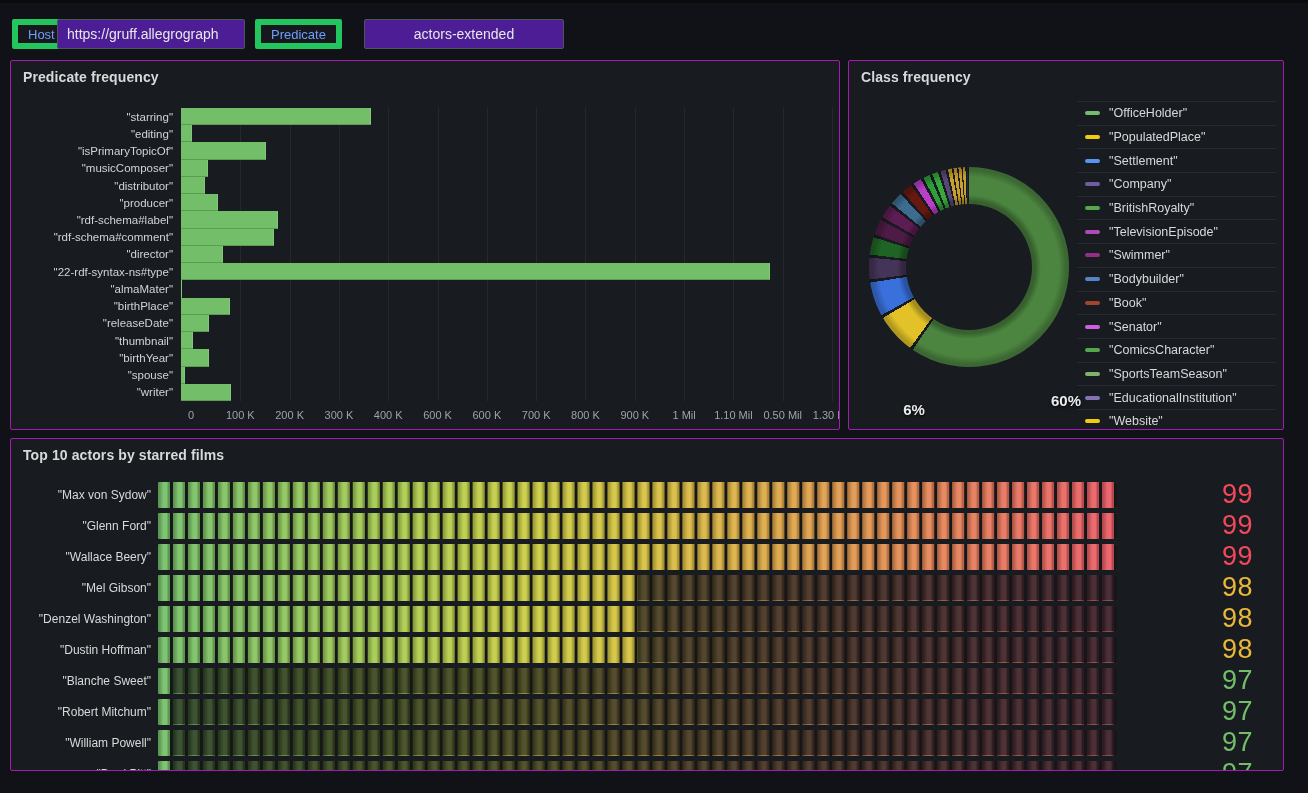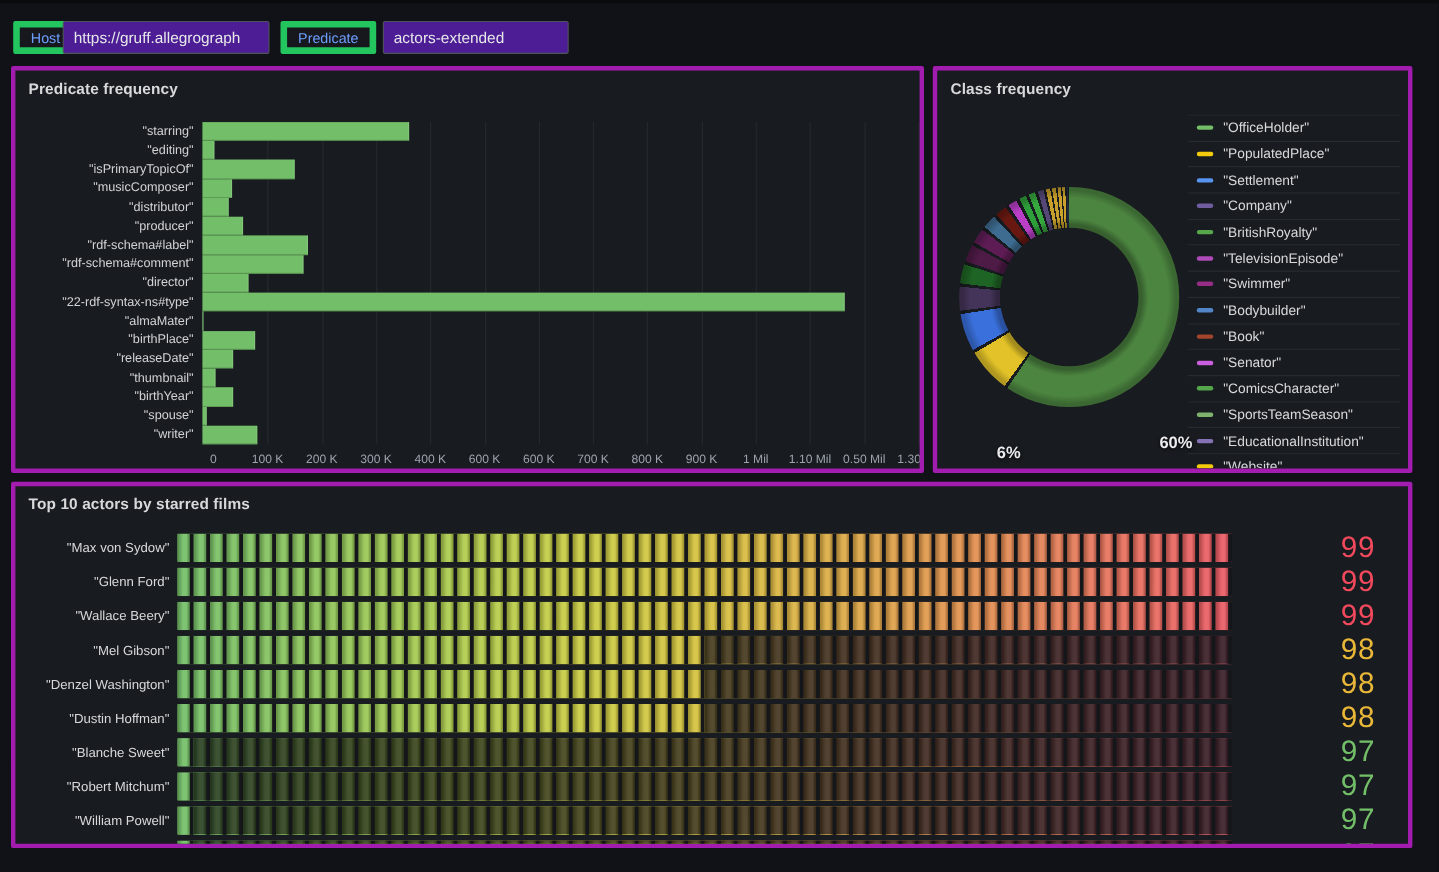--- a/index.html
+++ b/index.html
@@ -10,24 +10,24 @@
 
   
   .var-label { position:absolute; top:19px; height:30px; display:flex; align-items:center;
     padding:0 10px; background:#16181d; border:6px solid #22c55e; border-radius:2px;
     color:#6e9fff; font-size:13px; font-weight:500; }
   .var-input { position:absolute; top:19px; height:30px; background:#4c1d95; border:1px solid #50545c;
     border-radius:2px; color:#e6e7e8; font-size:14px; padding:0 9px; font-family:"Liberation Sans", sans-serif; outline:none; }
   #host-label { left:12px; }
   #host-input { left:57px; width:188px; }
   #repo-label { left:255px; }
-  #repo-input { left:348px; width:169px; }
-
-  
-  .panel { position:absolute; background:#181b1f; border:4px solid #a21caf; border-radius:2px; overflow:hidden; }
+  #repo-input { left:364px; width:200px;text-align:center; }
+
+  
+  .panel { position:absolute; background:#181b1f; border:1px solid #a21caf; border-radius:2px; overflow:hidden; }
   .panel-title { position:absolute; left:12px; top:8px; color:#d8d9da; font-size:14px; font-weight:700; letter-spacing:.1px; cursor:pointer; }
   #panel-predicate { left:10px; top:60px; width:830px; height:370px; }
   #panel-class    { left:848px; top:60px; width:436px; height:370px; }
   #panel-actors   { left:10px; top:438px; width:1274px; height:333px; }
 
   
   .pred-rows { position:absolute; left:10px; top:47px; right:8px; height:293px; display:flex; flex-direction:column; }
   .pred-row { flex:1; display:flex; align-items:stretch; }
   .pred-label { width:160px; padding-right:8px; color:#d2d3d5; font-size:11.5px; text-align:right;
     display:flex; align-items:center; justify-content:flex-end; white-space:nowrap; }

